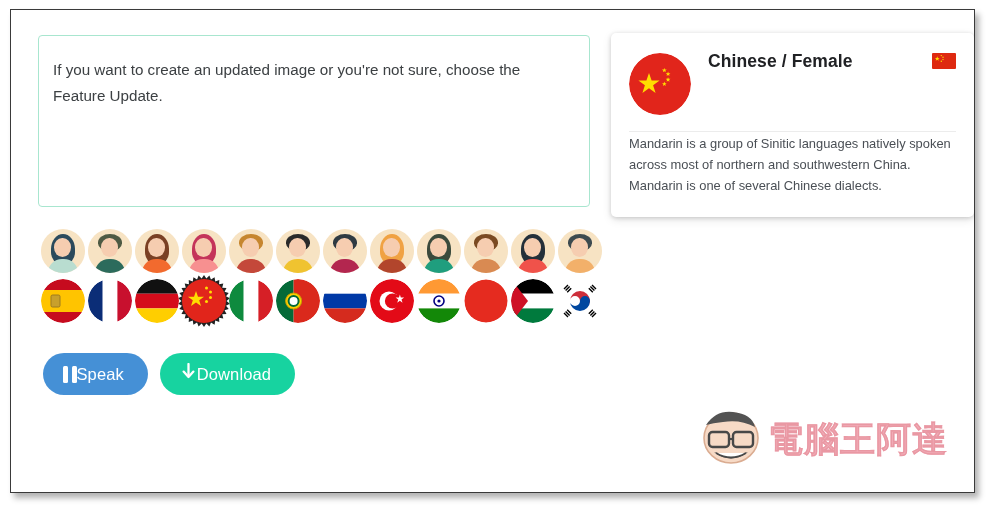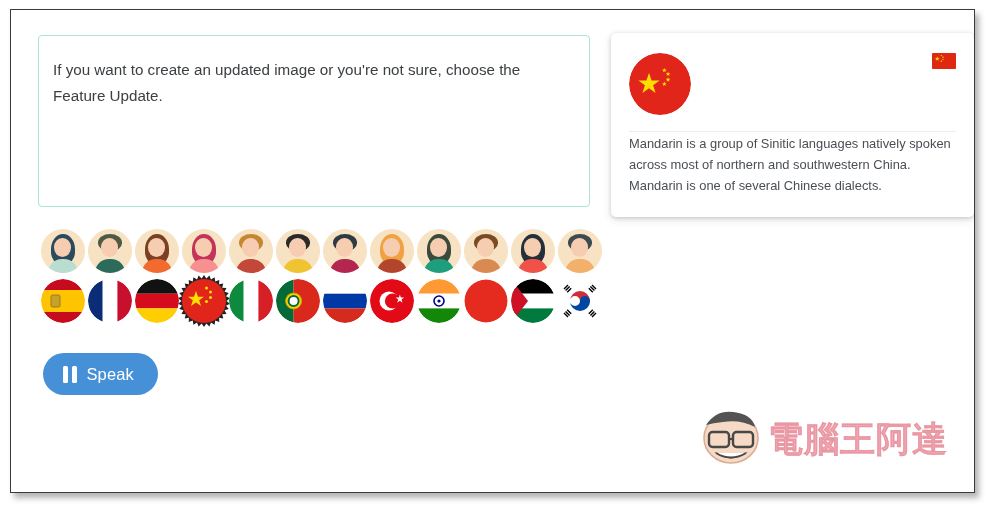--- a/index.html
+++ b/index.html
@@ -113,21 +113,20 @@
   
   #button-row {
     display: flex;
     gap: 12px;
     margin-top: 30px;
     margin-left: 5px;
   }
   .btn {
     display: flex;
     align-items: center;
-    gap: 10px;
     border: none;
     border-radius: 24px;
     padding: 0 24px 0 20px;
     height: 42px;
     color: #ffffff;
     font-size: 16.5px;
     font-family: "Liberation Sans", "DejaVu Sans", sans-serif;
     cursor: pointer;
     letter-spacing: .1px;
   }
@@ -376,20 +375,29 @@
         </div>
       </div>
 
     <div id="button-row">
       <button class="btn" id="speak-button" style="background: rgb(69, 144, 214);">
         <span class="pause-icon">
             <i></i>
             <i></i>
           </span>
         <span>Speak</span>
+      </button>
+      <button class="btn" id="download-button" style="background: rgb(23, 211, 160);">
+        <span>
+          <svg width="17" height="19" viewBox="0 0 17 19">
+            <path d="M8.5 1 L8.5 13" stroke="#fff" stroke-width="2.3" stroke-linecap="round" fill="none"></path>
+            <path d="M3.6 8.6 L8.5 14 L13.4 8.6" stroke="#fff" stroke-width="2.3" stroke-linecap="round" stroke-linejoin="round" fill="none"></path>
+          </svg>
+        </span>
+        <span>Download</span>
       </button>
     </div>
   </div>
 
   <div id="voice-card">
     <div id="card-header">
 
       <div id="card-flag-circle">
         <svg width="62" height="62" viewBox="0 0 62 62">
           <circle cx="31" cy="31" r="31" fill="#e1251b"></circle>
@@ -397,20 +405,21 @@
             <polygon points="20,20 22.6,27.6 30.6,27.6 24.1,32.3 26.6,40 20,35.3 13.4,40 15.9,32.3 9.4,27.6 17.4,27.6"></polygon>
             <polygon points="35,15 36,17.7 38.8,17.7 36.6,19.5 37.4,22.2 35,20.6 32.6,22.2 33.4,19.5 31.2,17.7 34,17.7" transform="scale(.62) translate(22,9)"></polygon>
             <polygon points="41,21 42,23.7 44.8,23.7 42.6,25.5 43.4,28.2 41,26.6 38.6,28.2 39.4,25.5 37.2,23.7 40,23.7" transform="scale(.62) translate(22,9)"></polygon>
             <polygon points="41,30 42,32.7 44.8,32.7 42.6,34.5 43.4,37.2 41,35.6 38.6,37.2 39.4,34.5 37.2,32.7 40,32.7" transform="scale(.62) translate(22,9)"></polygon>
             <polygon points="35,37 36,39.7 38.8,39.7 36.6,41.5 37.4,44.2 35,42.6 32.6,44.2 33.4,41.5 31.2,39.7 34,39.7" transform="scale(.62) translate(22,9)"></polygon>
           </g>
         </svg>
       </div>
 
       <div id="card-text">
+        <div id="card-title">Chinese / Female</div>
       </div>
 
       <div id="card-mini-flag">
         <svg width="24" height="16" viewBox="0 0 24 16">
           <rect width="24" height="16" fill="#de2910"></rect>
           <g fill="#ffde00">
             <polygon points="5,3 5.9,5.5 8.5,5.5 6.4,7 7.2,9.5 5,8 2.8,9.5 3.6,7 1.5,5.5 4.1,5.5" transform="scale(.7) translate(2.5,1.5)"></polygon>
             <circle cx="9.3" cy="2.6" r=".7"></circle>
             <circle cx="11" cy="4.3" r=".7"></circle>
             <circle cx="11" cy="6.6" r=".7"></circle>

